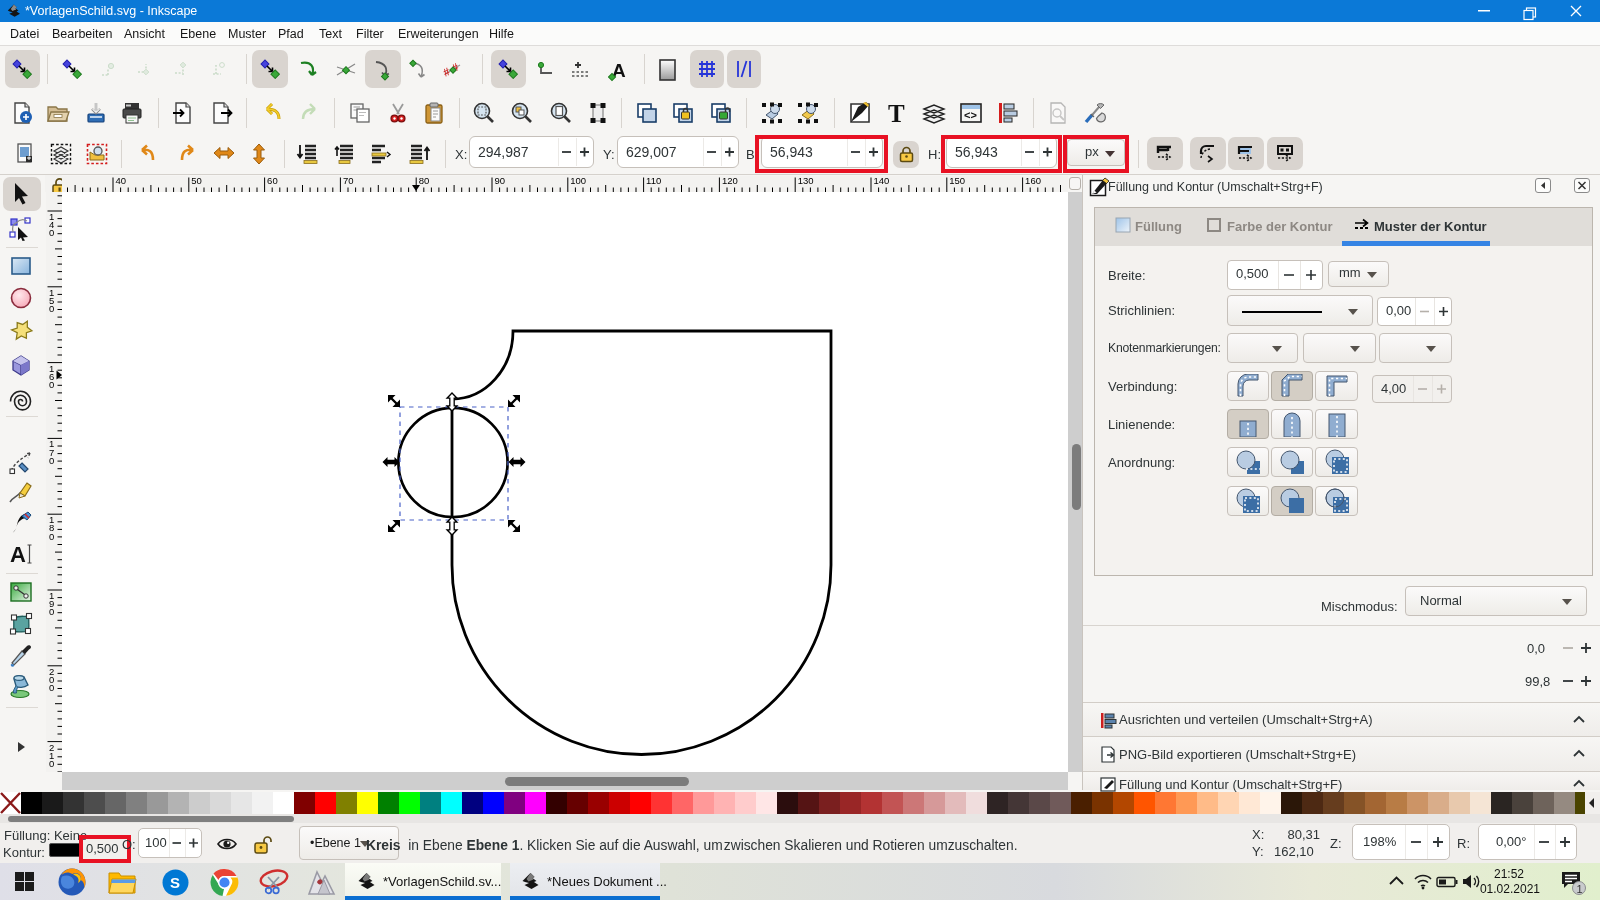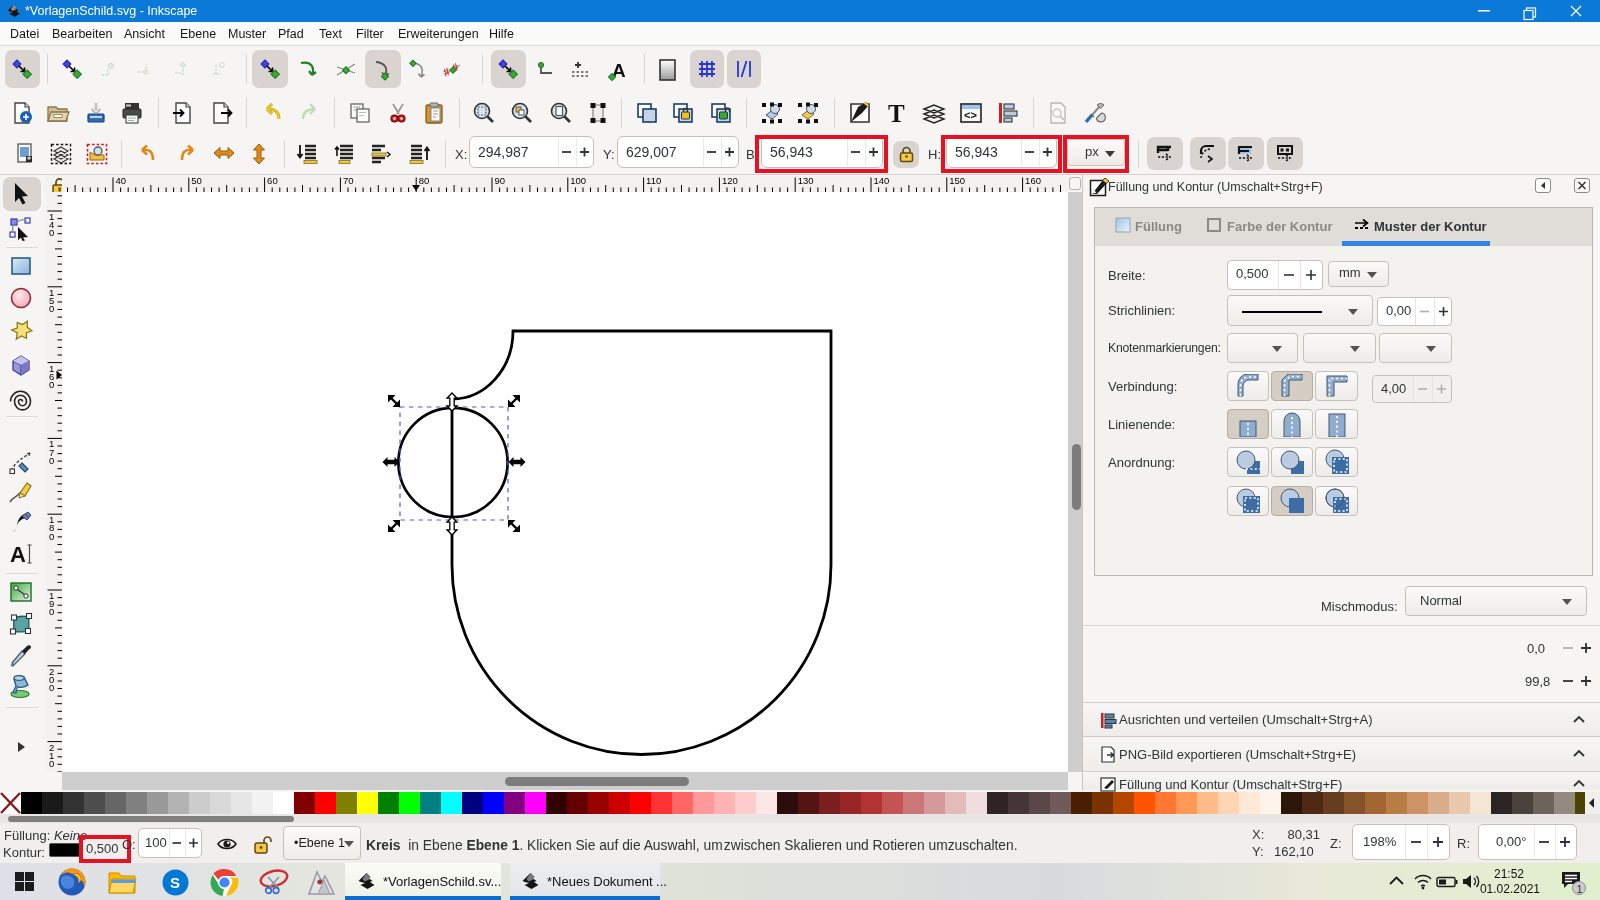--- a/index.html
+++ b/index.html
@@ -1181,21 +1181,21 @@
       <div class="abs" style="left:1575px;top:0;width:22px;height:22px;background:#4a4400"></div>
       <div class="abs" style="left:1585px;top:0;width:15px;height:22px;background:#f1efed"></div>
       <svg class="abs" style="left:1586px;top:5px" width="12" height="12" viewBox="0 0 12 12">
         <path d="M8 1 L3 6 L8 11 Z" fill="#222"></path>
       </svg>
     </div>
   <div id="palscroll">
       <div class="handle"></div>
     </div>
   <div id="statusbar">
-      <div class="abs" style="left:4px;top:5px;font-size:13px">Füllung: <span style="font-style:italic">Keine</span></div>
+      <div class="abs" style="left:4px;top:5px;font-size:13px">Füllung: <span style="">Keine</span></div>
       <div class="abs" style="left:3px;top:22px;font-size:13px">Kontur:</div>
       <div class="abs" style="left:49px;top:20px;width:33px;height:14px;background:#000;border-radius:2px;border:1px solid #555"></div>
       <div class="redbox" style="left:79px;top:12px;width:52px;height:28px"></div>
       <div class="abs" style="left:86px;top:18px;font-size:13px">0,500</div>
       <div class="abs" style="left:122px;top:14px;font-size:13px">O:</div>
       <div class="spinfield" style="left:138px;top:5px;width:64px;height:30px;border-radius:5px">
   <div class="val" style="left:6px;top:6px;font-size:13px">100</div>
   <div class="abs" style="left:30px;top:0;width:1px;height:28px;background:#eceae7"></div>
   <div class="abs" style="left:46px;top:0;width:1px;height:28px;background:#eceae7"></div>
   <svg class="abs" style="left:30px;top:0" width="16" height="28" viewBox="0 0 16 28">
@@ -1208,21 +1208,21 @@
       <svg class="abs" style="left:217px;top:13px" width="20" height="16" viewBox="0 0 20 16">
         <path d="M1 8 C5 2 15 2 19 8 C15 14 5 14 1 8 Z" fill="none" stroke="#1a1a1a" stroke-width="1.6"></path>
         <circle cx="10" cy="8" r="3.6" fill="#1a1a1a"></circle>
         <circle cx="11.2" cy="6.8" r="1.2" fill="#fff"></circle>
       </svg>
       <svg class="abs" style="left:252px;top:11px" width="20" height="22" viewBox="0 0 20 22">
         <rect x="3" y="9" width="12" height="10" rx="2" fill="#f7c944" stroke="#5c4a12" stroke-width="1.5"></rect>
         <path d="M12 9 V6.5 A3.5 3.5 0 0 1 19 6.5 V8" fill="none" stroke="#5c4a12" stroke-width="1.7"></path>
         <circle cx="9" cy="13.5" r="1.4" fill="#5c4a12"></circle>
       </svg>
-      <div class="pdrop" style="left:283px;top:3px;width:78px;height:34px">
+      <div class="pdrop" style="left:299px;top:3px;width:100px;height:34px">
   <div class="abs" style="left:10px;top:9px;font-size:12.5px;color:#1a1a1a;white-space:nowrap">•Ebene&nbsp;1</div>
   <div class="parrow" style="left:60px;top:14px"></div>
 </div>
       <div class="abs" style="left:366px;top:15px;font-size:13.8px"><b>Kreis</b>&nbsp; in Ebene <b>Ebene 1</b>. Klicken Sie auf die Auswahl, um zwischen Skalieren und Rotieren umzuschalten.</div>
       <div class="abs" style="left:1252px;top:4px;font-size:13px">X:</div>
       <div class="abs" style="left:1282px;top:4px;width:38px;text-align:right;font-size:13px">80,31</div>
       <div class="abs" style="left:1252px;top:21px;font-size:13px">Y:</div>
       <div class="abs" style="left:1274px;top:21px;width:46px;text-align:left;font-size:13px">162,10</div>
       <div class="abs" style="left:1330px;top:13px;font-size:13px">Z:</div>
       <div class="spinfield" style="left:1352px;top:1px;width:98px;height:36px;border-radius:5px">

